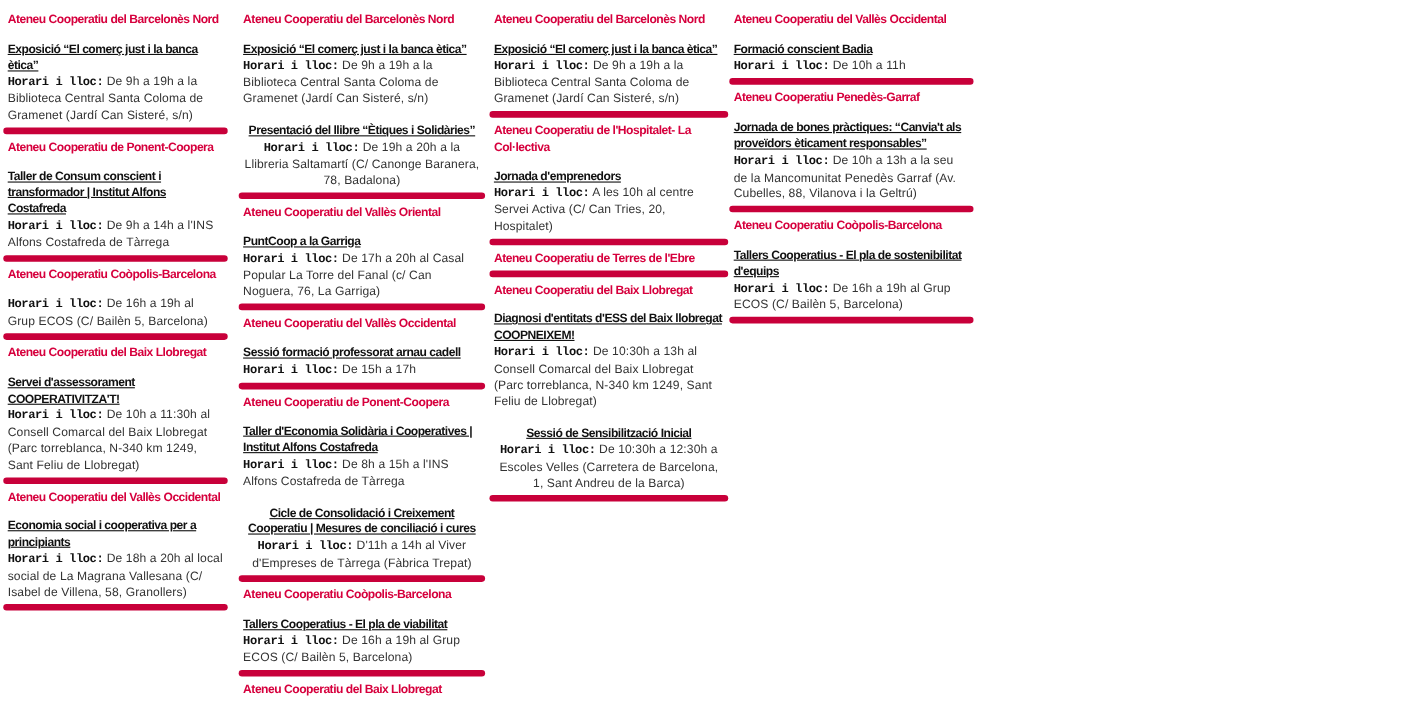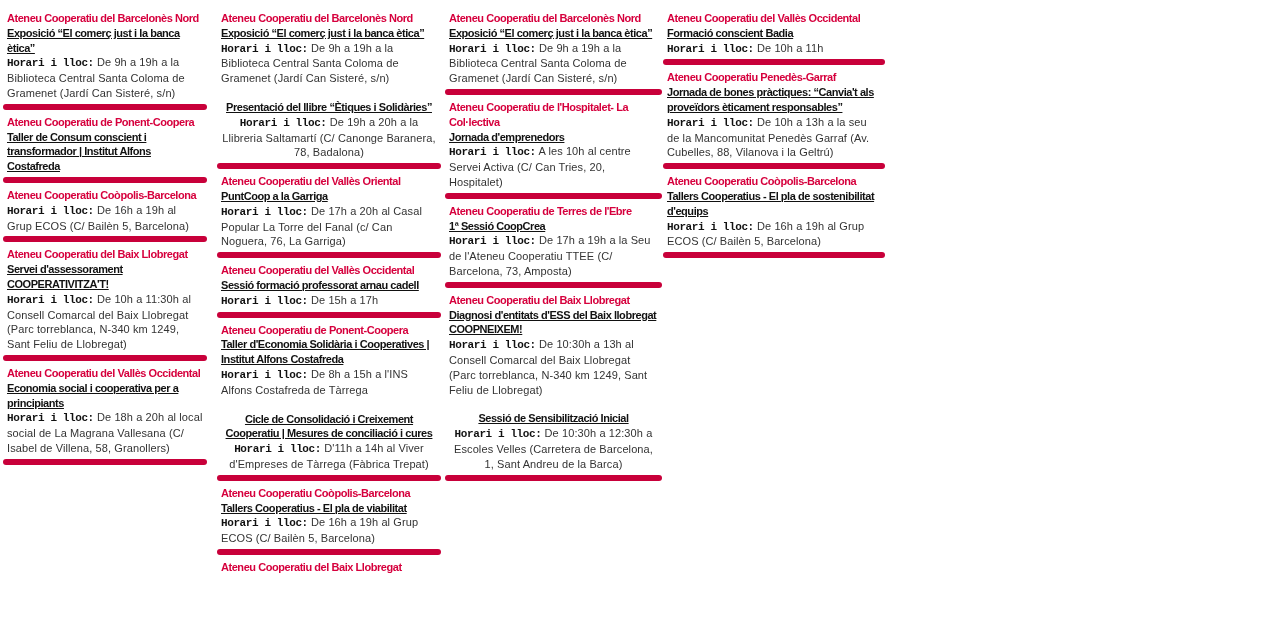--- a/index.html
+++ b/index.html
@@ -11,21 +11,21 @@
     .col { position: absolute; top: 11px; }
     .col-1 { left: 3px;   width: 204px; }
     .col-2 { left: 217px; width: 224px; }
     .col-3 { left: 445px; width: 217px; }
     .col-4 { left: 663px; width: 222px; }
     .block { padding: 0 4px; }
     .org {
       color: #d6003d; font-weight: bold; letter-spacing: -0.45px;
       margin: 0;
     }
-    .event { margin-top: 0; }
+    .event { margin-top: 12px; }
     .event + .event { margin-top: 14px; text-align: center; }
     .event-title {
       font-weight: bold; color: #111111; text-decoration: underline;
       letter-spacing: -0.45px;
     }
     .info { color: #333333; letter-spacing: 0.1px; }
     .info-label { font-weight: bold; color: #111111; letter-spacing: -0.4px; font-family: Liberation Mono, monospace; }
     .bar {
       height: 6px; background: #c8003a; border-radius: 3px;
       margin: 3px 0 5px 0;
@@ -41,20 +41,21 @@
         <div class="event">
           <div class="event-title">Exposició “El comerç just i la banca ètica”</div>
           <div class="info"><span class="info-label">Horari i lloc:</span> <span>De 9h a 19h a la Biblioteca Central Santa Coloma de Gramenet (Jardí Can Sisteré, s/n)</span></div>
         </div>
       </div>
       <div class="bar" style="background: rgb(200, 0, 58);"></div>
       <div class="block">
         <div class="org">Ateneu Cooperatiu de Ponent-Coopera</div>
         <div class="event">
           <div class="event-title">Taller de Consum conscient i transformador | Institut Alfons Costafreda</div>
+          <div class="info"><span class="info-label">Horari i lloc:</span> <span>De 9h a 14h a l'INS Alfons Costafreda de Tàrrega</span></div>
         </div>
       </div>
       <div class="bar" style="background: rgb(200, 0, 58);"></div>
       <div class="block">
         <div class="org">Ateneu Cooperatiu Coòpolis-Barcelona</div>
         <div class="event">
           <div class="info"><span class="info-label">Horari i lloc:</span> <span>De 16h a 19h al Grup ECOS (C/ Bailèn 5, Barcelona)</span></div>
         </div>
       </div>
       <div class="bar" style="background: rgb(200, 0, 58);"></div>
@@ -140,24 +141,20 @@
       <div class="block">
         <div class="org">Ateneu Cooperatiu de l'Hospitalet- La Col·lectiva</div>
         <div class="event">
           <div class="event-title">Jornada d'emprenedors</div>
           <div class="info"><span class="info-label">Horari i lloc:</span> <span>A les 10h al centre Servei Activa (C/ Can Tries, 20, Hospitalet)</span></div>
         </div>
       </div>
       <div class="bar" style="background: rgb(200, 0, 58);"></div>
       <div class="block">
         <div class="org">Ateneu Cooperatiu de Terres de l'Ebre</div>
-        <div class="event">
-          <div class="event-title">1ª Sessió CoopCrea</div>
-          <div class="info"><span class="info-label">Horari i lloc:</span> <span>De 17h a 19h a la Seu de l'Ateneu Cooperatiu TTEE (C/ Barcelona, 73, Amposta)</span></div>
-        </div>
       </div>
       <div class="bar" style="background: rgb(200, 0, 58);"></div>
       <div class="block">
         <div class="org">Ateneu Cooperatiu del Baix Llobregat</div>
         <div class="event">
           <div class="event-title">Diagnosi d'entitats d'ESS del Baix llobregat COOPNEIXEM!</div>
           <div class="info"><span class="info-label">Horari i lloc:</span> <span>De 10:30h a 13h al Consell Comarcal del Baix Llobregat (Parc torreblanca, N-340 km 1249, Sant Feliu de Llobregat)</span></div>
         </div>
         <div class="event">
           <div class="event-title">Sessió de Sensibilització Inicial</div>

